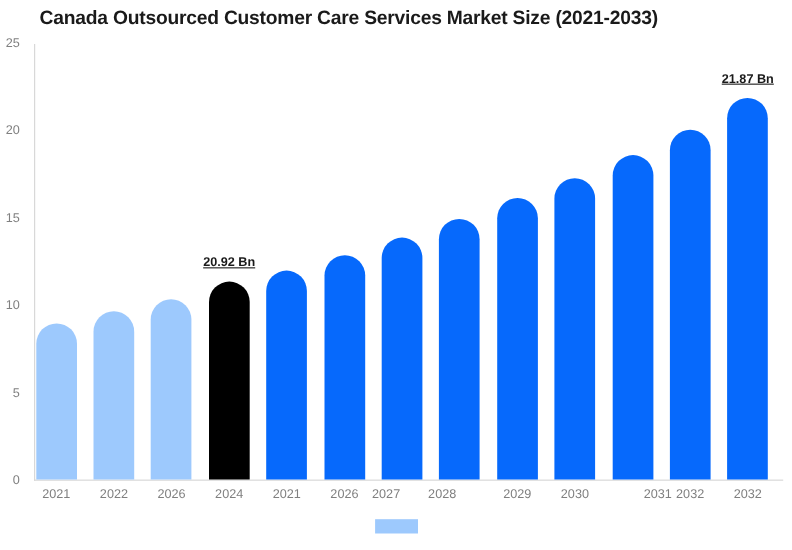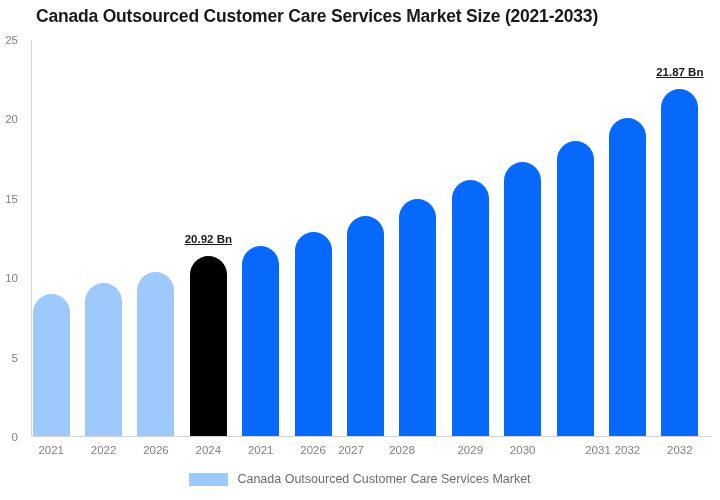--- a/index.html
+++ b/index.html
@@ -167,17 +167,16 @@
       </div>
     <div id="bar-labels">
         <div class="bar-value-label" style="left: 177.346px; top: 193.397px;">20.92 Bn</div>
         <div class="bar-value-label" style="left: 648.808px; top: 25.7044px;">21.87 Bn</div>
       </div>
   </div>
 
   <div id="legend">
     <div class="legend-item">
       <span class="legend-swatch" style="background: rgb(157, 201, 253);"></span>
-      <span class="legend-label">Canada Outsourced Customer Care Services Market</span>
     </div>
   </div>
 
 </div>
 
 </body></html>

